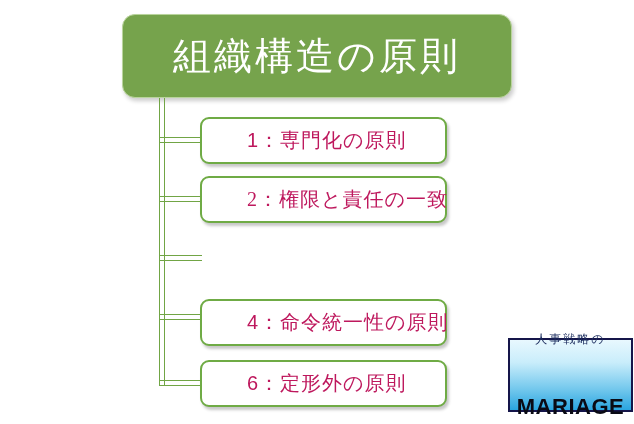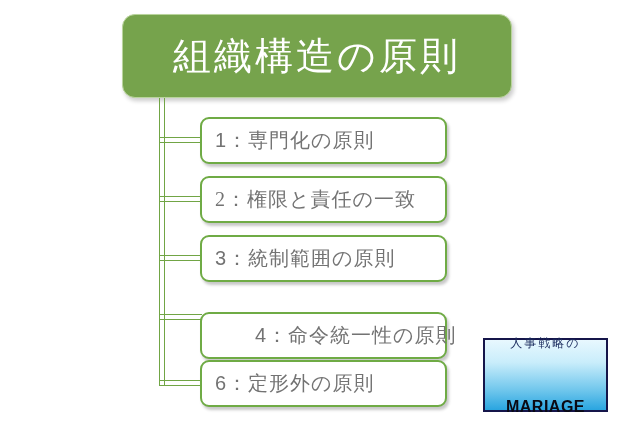--- a/index.html
+++ b/index.html
@@ -46,44 +46,45 @@
   .principle-box{
     position:absolute;left:200px;width:247px;height:47px;
     background:#ffffff;
     border:2px solid #6FAB45;
     border-radius:9px;
     box-shadow:2px 3px 3px rgba(0,0,0,0.22);
     display:flex;align-items:center;
     box-sizing:border-box;
   }
   .principle-box .principle-text{
-    color:#737373;
+    color:#be185d;
     font-size:20px;
     padding-left:13px;
     letter-spacing:1px;
     white-space:nowrap;
+    margin-left:32px;
   }
   
   .logo-box{
-    position:absolute;left:483px;top:338px;width:125px;height:74px;
+    position:absolute;left:508px;top:338px;width:125px;height:74px;
     border:2px solid #15154A;
     background:linear-gradient(to bottom,#E8F8FE 0%,#C9EDFB 32%,#6FC6EC 72%,#29A5E0 100%);
     box-sizing:border-box;
     display:flex;flex-direction:column;align-items:center;justify-content:center;gap:44px;
   }
   .logo-tagline{
     color:#1B2C5E;
     font-size:12px;
     letter-spacing:2px;
     margin-bottom:2px;
     white-space:nowrap;
   }
   .logo-brand{
     color:#0A0A14;
-    font-size:16px;
+    font-size:22px;
     font-weight:bold;
     letter-spacing:0.5px;
     white-space:nowrap;
   }
 </style>
 </head>
 <body>
 
 <div class="canvas">
 
@@ -97,24 +98,21 @@
   <div class="conn-h" style="left:159px;top:255px;width:43px;"></div>
   <div class="conn-h" style="left:159px;top:314px;width:43px;"></div>
   <div class="conn-h" style="left:159px;top:380px;width:43px;"></div>
 
   <div class="principle-box" style="top:117px;">
     <span class="principle-text">1：専門化の原則</span>
   </div>
   <div class="principle-box" style="top:176px;font-family:Liberation Serif, serif;">
     <span class="principle-text">2：権限と責任の一致</span>
   </div>
-  <div class="principle-box" style="top:235px;">
-    <span class="principle-text">3：統制範囲の原則</span>
-  </div>
-  <div class="principle-box" style="top:312px;padding-left:40px;">
+  <div class="principle-box" style="top:299px;">
     <span class="principle-text">4：命令統一性の原則</span>
   </div>
   <div class="principle-box" style="top:360px;">
     <span class="principle-text">6：定形外の原則</span>
   </div>
 
   <div class="logo-box">
     <span class="logo-tagline">人事戦略の</span>
     <span class="logo-brand">MARIAGE</span>
   </div>

